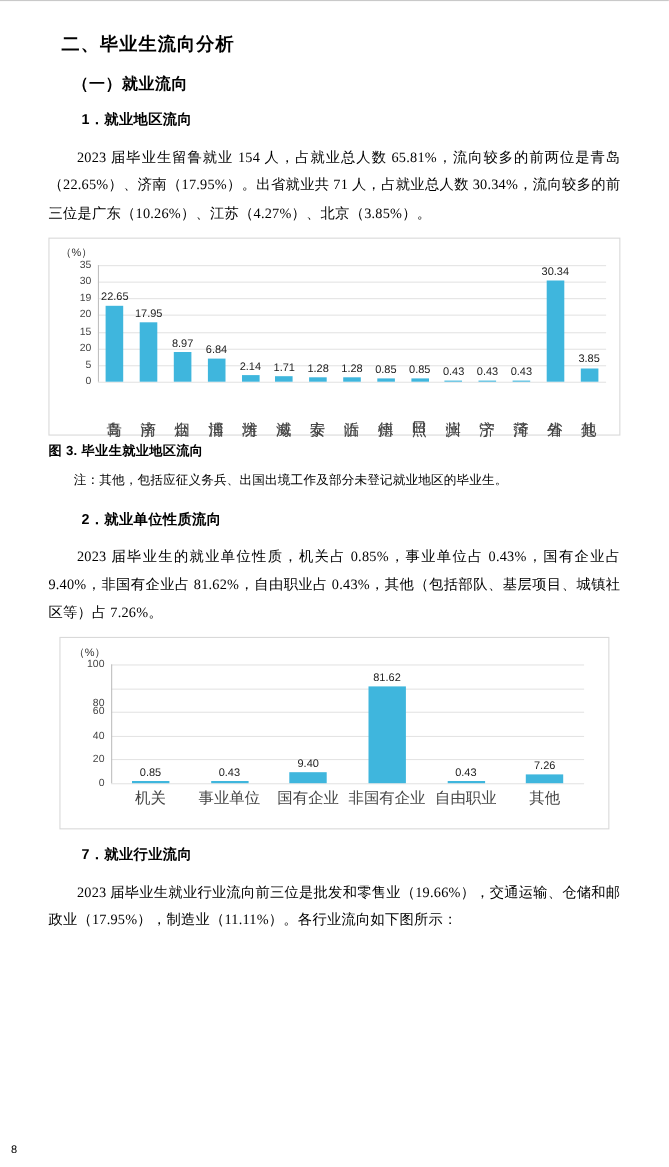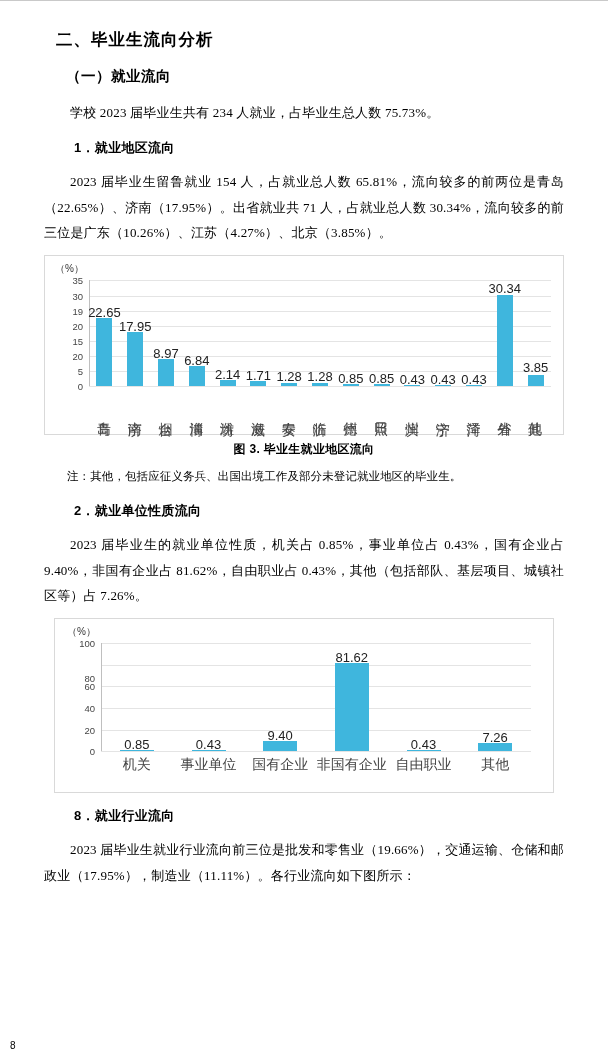--- a/index.html
+++ b/index.html
@@ -69,21 +69,21 @@
     font-size: 11.5px;
     line-height: 1.9;
     margin: 8px 0 6px 0;
     text-indent: 2em;
     letter-spacing: 0.1px;
   }
   .figcaption {
     font-family: "Liberation Sans", sans-serif;
     font-size: 12px;
     font-weight: bold;
-    text-align: center;
+    text-align: left;
     margin: 6px 0 4px 0;
     letter-spacing: 0.3px;
   }
 
   
   .chart-box {
     border: 1px solid #d9d9d9;
     background: #fff;
     box-sizing: border-box;
     position: relative;
@@ -118,21 +118,21 @@
     transform: translateY(-50%);
   }
   .bar {
     position: absolute;
     background: #3fb6dd;
     bottom: 0;
   }
   .barval {
     position: absolute;
     font-family: "Liberation Sans", sans-serif;
-    font-size: 13px;
+    font-size: 10px;
     color: #222;
     text-align: center;
     white-space: nowrap;
   }
   .xlab {
     position: absolute;
     font-family: "Liberation Sans", sans-serif;
     font-size: 14px;
     color: #444;
     text-align: center;
@@ -173,21 +173,20 @@
 <div class="page">
 
   <div class="header-rule"></div>
 
   <div class="content">
 
     <h2 class="sec">二、毕业生流向分析</h2>
 
     <h3 class="subsec">（一）就业流向</h3>
 
-    <p class="body">学校 2023 届毕业生共有 234 人就业，占毕业生总人数 75.73%。</p>
 
     <h4 class="subsub">1．就业地区流向</h4>
 
     <p class="body">2023 届毕业生留鲁就业 154 人，占就业总人数 65.81%，流向较多的前两位是青岛（22.65%）、济南（17.95%）。出省就业共 71 人，占就业总人数 30.34%，流向较多的前三位是广东（10.26%）、江苏（4.27%）、北京（3.85%）。</p>
 
     <div class="chart-box" id="fig3">
       <div class="chart-unit" style="left:10px; top:6px;">（%）</div>
       <div class="plot" id="fig3-plot" style="left:44px; top:24px; width:462px; height:106px;">
           <div class="gridline" style="top: 106px;"></div>
           <div class="ytick" style="top: 106px; left: -34px; width: 28px;">0</div>
@@ -291,20 +290,20 @@
           <div class="xlab" style="left: 215px; width: 71.6667px; top: 114px;">非国有企业</div>
           <div class="bar" style="left: 305.5px; width: 34px; height: 1.5px; background: rgb(63, 182, 221);"></div>
           <div class="barval" style="left: 300.5px; width: 44px; top: 93.5px;">0.43</div>
           <div class="xlab" style="left: 286.667px; width: 71.6667px; top: 114px;">自由职业</div>
           <div class="bar" style="left: 377.167px; width: 34px; height: 7.8408px; background: rgb(63, 182, 221);"></div>
           <div class="barval" style="left: 372.167px; width: 44px; top: 87.1592px;">7.26</div>
           <div class="xlab" style="left: 358.333px; width: 71.6667px; top: 114px;">其他</div>
         </div>
     </div>
 
-    <h4 class="subsub">8．就业行业流向</h4>
+    <h4 class="subsub">7．就业行业流向</h4>
 
     <p class="body">2023 届毕业生就业行业流向前三位是批发和零售业（19.66%），交通运输、仓储和邮政业（17.95%），制造业（11.11%）。各行业流向如下图所示：</p>
 
   </div>
 
   <div class="footer-num">8</div>
 </div>
 
 </body></html>

